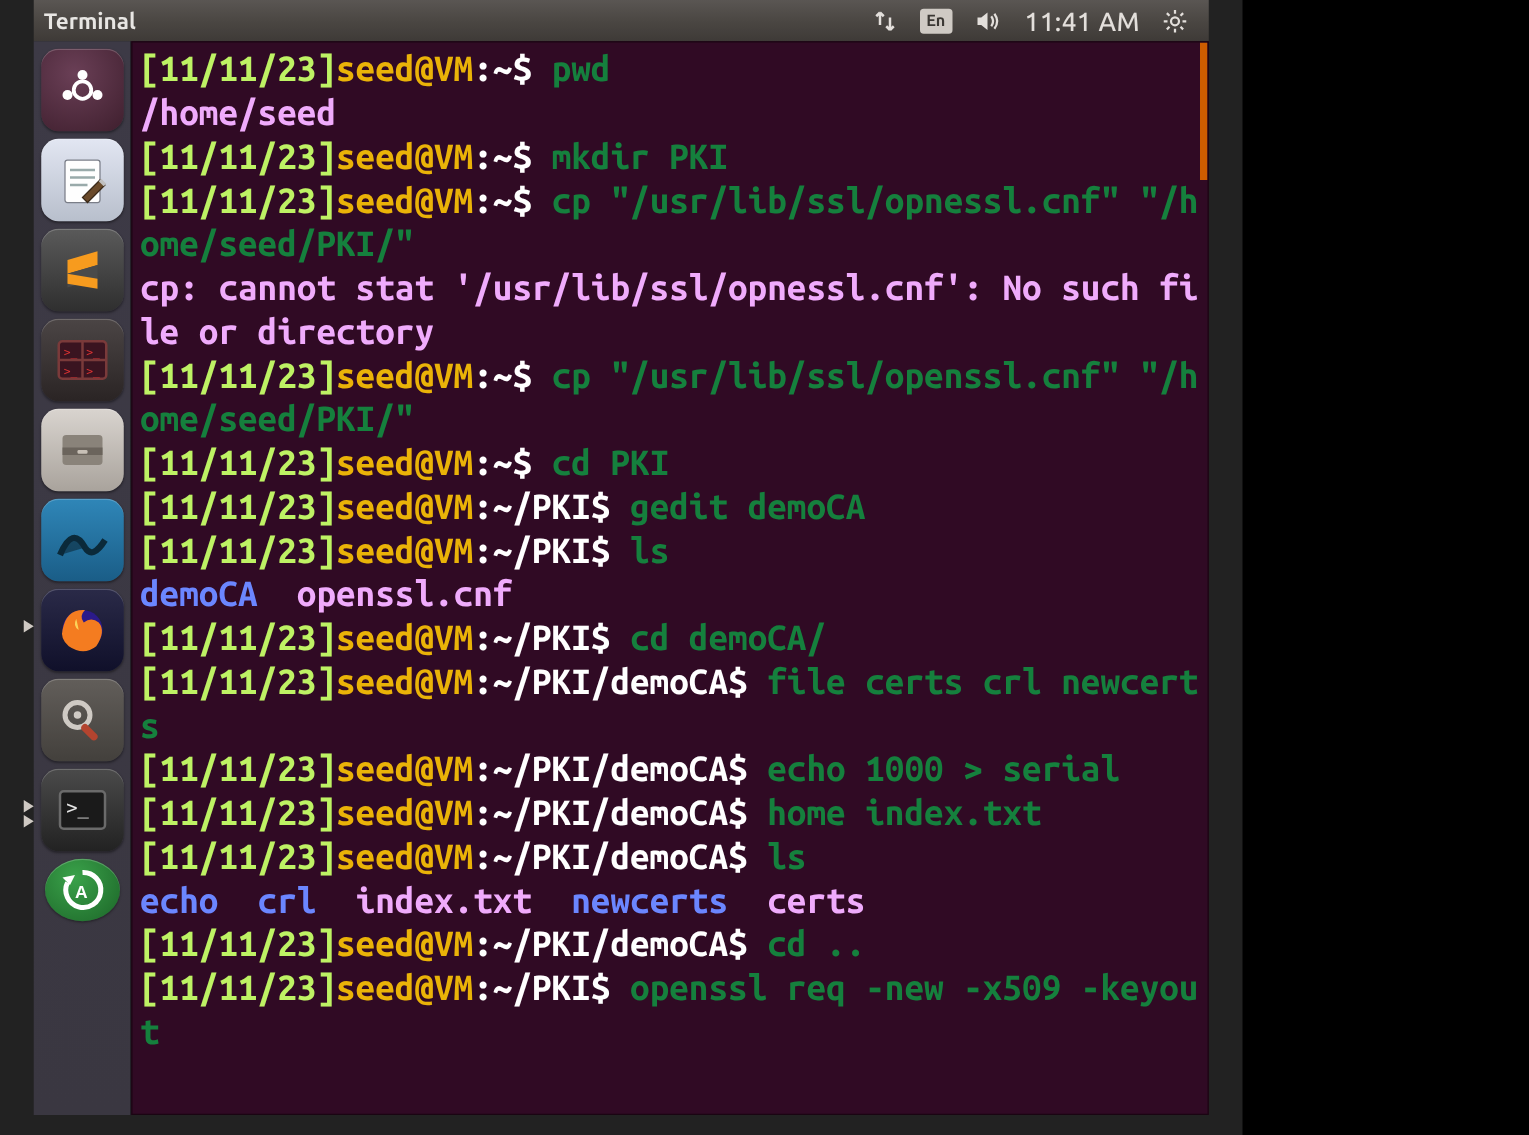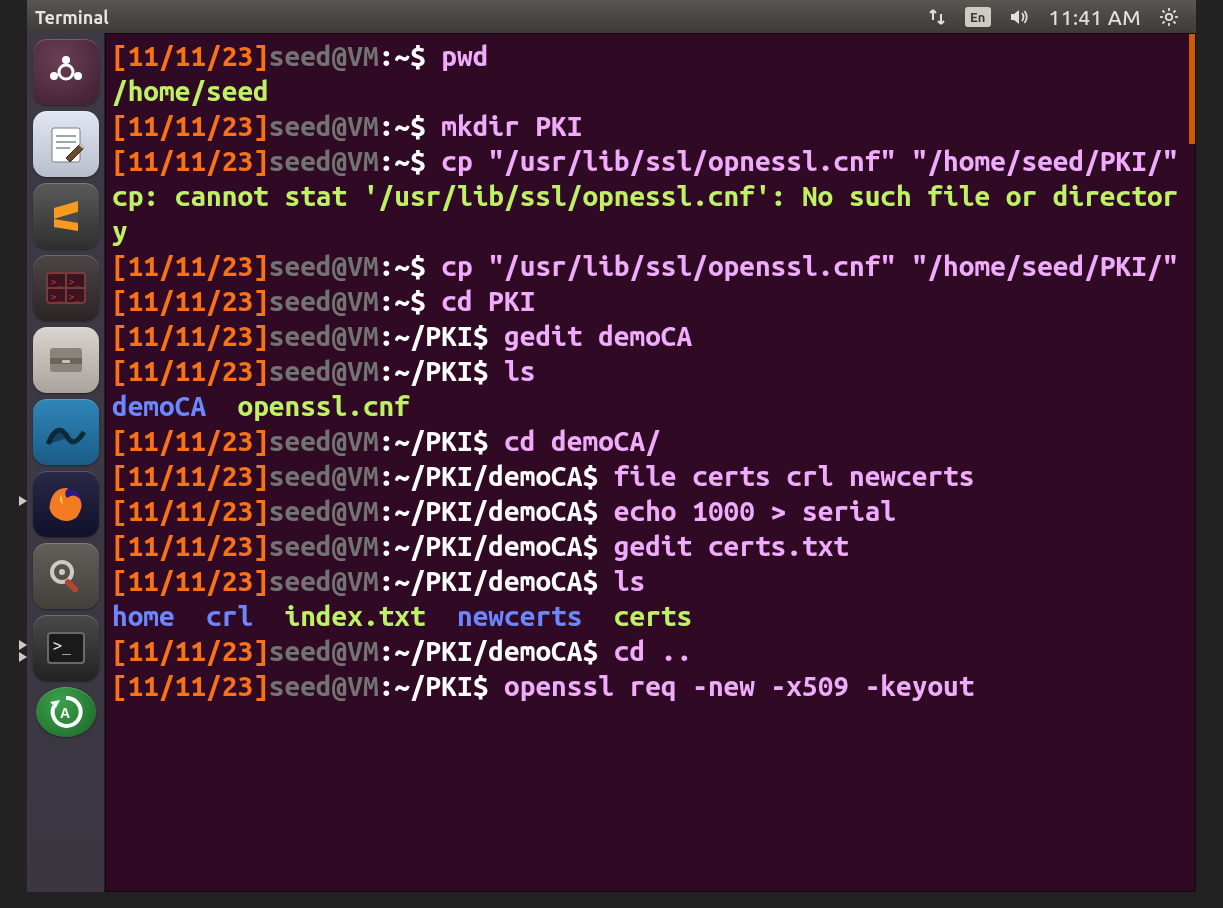--- a/index.html
+++ b/index.html
@@ -1,17 +1,17 @@
 <!DOCTYPE html>
 <html><head>
 <meta charset="utf-8">
 <style>
   * { margin:0; padding:0; box-sizing:border-box; }
   html,body { width:1223px; height:908px; background:#000; font-family:"Ubuntu Mono","DejaVu Sans Mono",monospace; overflow:hidden; }
-  .screen { position:relative; width:1223px; height:908px; background:#222; }
+  .screen { position:relative; width:994px; height:908px; background:#222; }
 
   
   .menubar { position:absolute; top:0; left:27px; right:27px; height:33px;
     background:linear-gradient(to bottom,#5a5653 0%,#4b4743 50%,#3e3a37 100%);
     color:#e8e6e3; display:flex; align-items:center; font-family:Ubuntu,"DejaVu Sans",sans-serif;
     font-size:18px; padding:0 8px; font-weight:600; }
   .menubar .title { flex:0 0 auto; }
   .menubar .spacer { flex:1; }
   .menubar .status-item { display:flex; align-items:center; justify-content:flex-end;
     height:33px; padding:0 9px; color:#e3dfdb; }
@@ -46,26 +46,26 @@
 
   
   .term-window { position:absolute; top:33px; left:105px; right:27px; bottom:16px;
     background:#300a24; border:1px solid #1a0512; overflow:hidden; }
   .term-window:after{ content:""; position:absolute; top:0; right:0; width:6px; height:110px;
     background:#ce5c00; }
   .term-body { position:absolute; inset:0; padding:4px 6px 6px 6px;
     font-size:28px; line-height:35px; color:#e6e6e6;
     font-family:"Ubuntu Mono","DejaVu Sans Mono",monospace; font-weight:600;
     white-space:pre-wrap; word-break:break-all; letter-spacing:0px; }
-  .p-date { color:#f97316; }
-  .p-user { color:#737373; }
+  .p-date { color:#bef264; }
+  .p-user { color:#eab308; }
   .p-path { color:#ffffff; }
   .p-doll { color:#ffffff; }
-  .cmd    { color:#f0abfc; }
-  .out    { color:#bef264; }
+  .cmd    { color:#15803d; }
+  .out    { color:#f0abfc; }
   .dir    { color:#6b86ff; font-weight:700; }
 
 </style>
 </head>
 <body>
 
 <div class="screen">
 
   <div class="menubar">
     <span class="title">Terminal</span>
@@ -203,21 +203,21 @@
 <span class="p-date">[11/11/23]</span><span class="p-user">seed@VM</span><span class="p-path">:~</span><span class="p-doll">$ </span><span class="cmd">cp "/usr/lib/ssl/opnessl.cnf" "/home/seed/PKI/"</span>
 <span class="out">cp: cannot stat '/usr/lib/ssl/opnessl.cnf': No such file or directory</span>
 <span class="p-date">[11/11/23]</span><span class="p-user">seed@VM</span><span class="p-path">:~</span><span class="p-doll">$ </span><span class="cmd">cp "/usr/lib/ssl/openssl.cnf" "/home/seed/PKI/"</span>
 <span class="p-date">[11/11/23]</span><span class="p-user">seed@VM</span><span class="p-path">:~</span><span class="p-doll">$ </span><span class="cmd">cd PKI</span>
 <span class="p-date">[11/11/23]</span><span class="p-user">seed@VM</span><span class="p-path">:~/PKI</span><span class="p-doll">$ </span><span class="cmd">gedit demoCA</span>
 <span class="p-date">[11/11/23]</span><span class="p-user">seed@VM</span><span class="p-path">:~/PKI</span><span class="p-doll">$ </span><span class="cmd">ls</span>
 <span class="dir">demoCA</span><span class="out">  openssl.cnf</span>
 <span class="p-date">[11/11/23]</span><span class="p-user">seed@VM</span><span class="p-path">:~/PKI</span><span class="p-doll">$ </span><span class="cmd">cd demoCA/</span>
 <span class="p-date">[11/11/23]</span><span class="p-user">seed@VM</span><span class="p-path">:~/PKI/demoCA</span><span class="p-doll">$ </span><span class="cmd">file certs crl newcerts</span>
 <span class="p-date">[11/11/23]</span><span class="p-user">seed@VM</span><span class="p-path">:~/PKI/demoCA</span><span class="p-doll">$ </span><span class="cmd">echo 1000 &gt; serial</span>
-<span class="p-date">[11/11/23]</span><span class="p-user">seed@VM</span><span class="p-path">:~/PKI/demoCA</span><span class="p-doll">$ </span><span class="cmd">gedit certs.txt</span>
+<span class="p-date">[11/11/23]</span><span class="p-user">seed@VM</span><span class="p-path">:~/PKI/demoCA</span><span class="p-doll">$ </span><span class="cmd">home index.txt</span>
 <span class="p-date">[11/11/23]</span><span class="p-user">seed@VM</span><span class="p-path">:~/PKI/demoCA</span><span class="p-doll">$ </span><span class="cmd">ls</span>
-<span class="dir">home</span><span class="dir">  crl</span><span class="out">  index.txt</span><span class="dir">  newcerts</span><span class="out">  certs</span>
+<span class="dir">echo</span><span class="dir">  crl</span><span class="out">  index.txt</span><span class="dir">  newcerts</span><span class="out">  certs</span>
 <span class="p-date">[11/11/23]</span><span class="p-user">seed@VM</span><span class="p-path">:~/PKI/demoCA</span><span class="p-doll">$ </span><span class="cmd">cd ..</span>
 <span class="p-date">[11/11/23]</span><span class="p-user">seed@VM</span><span class="p-path">:~/PKI</span><span class="p-doll">$ </span><span class="cmd">openssl req -new -x509 -keyout</span>
 </div>
   </div>
 
 </div>
 
 </body></html>

